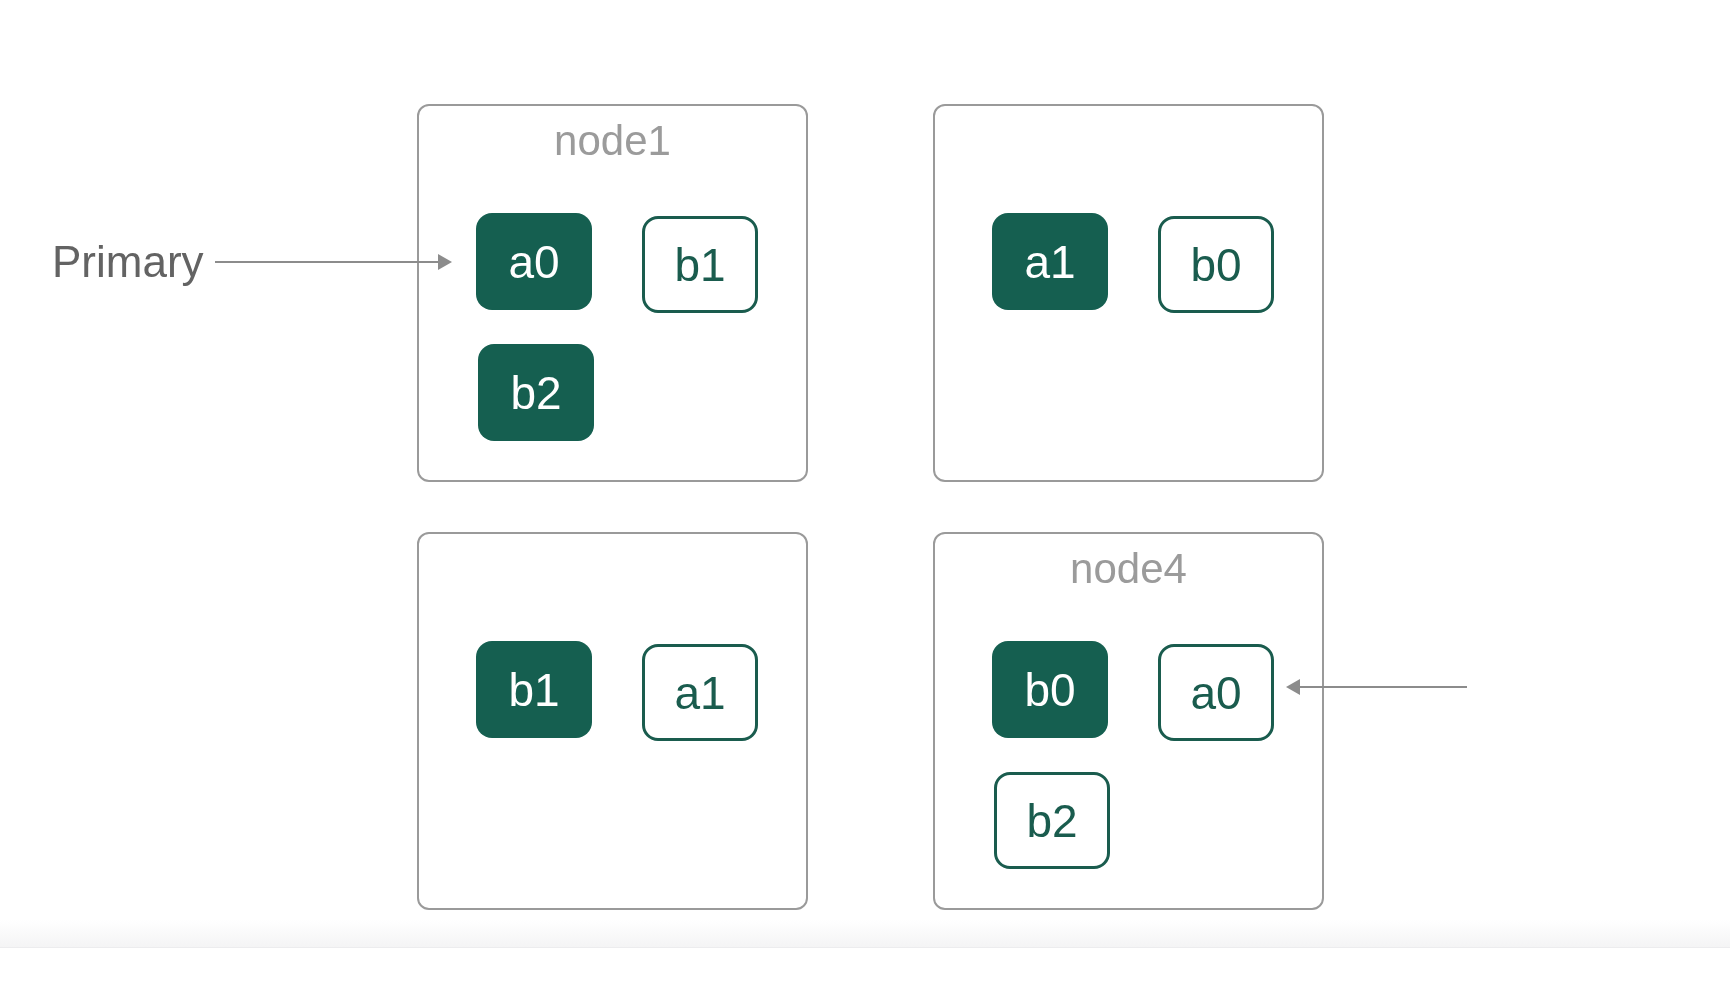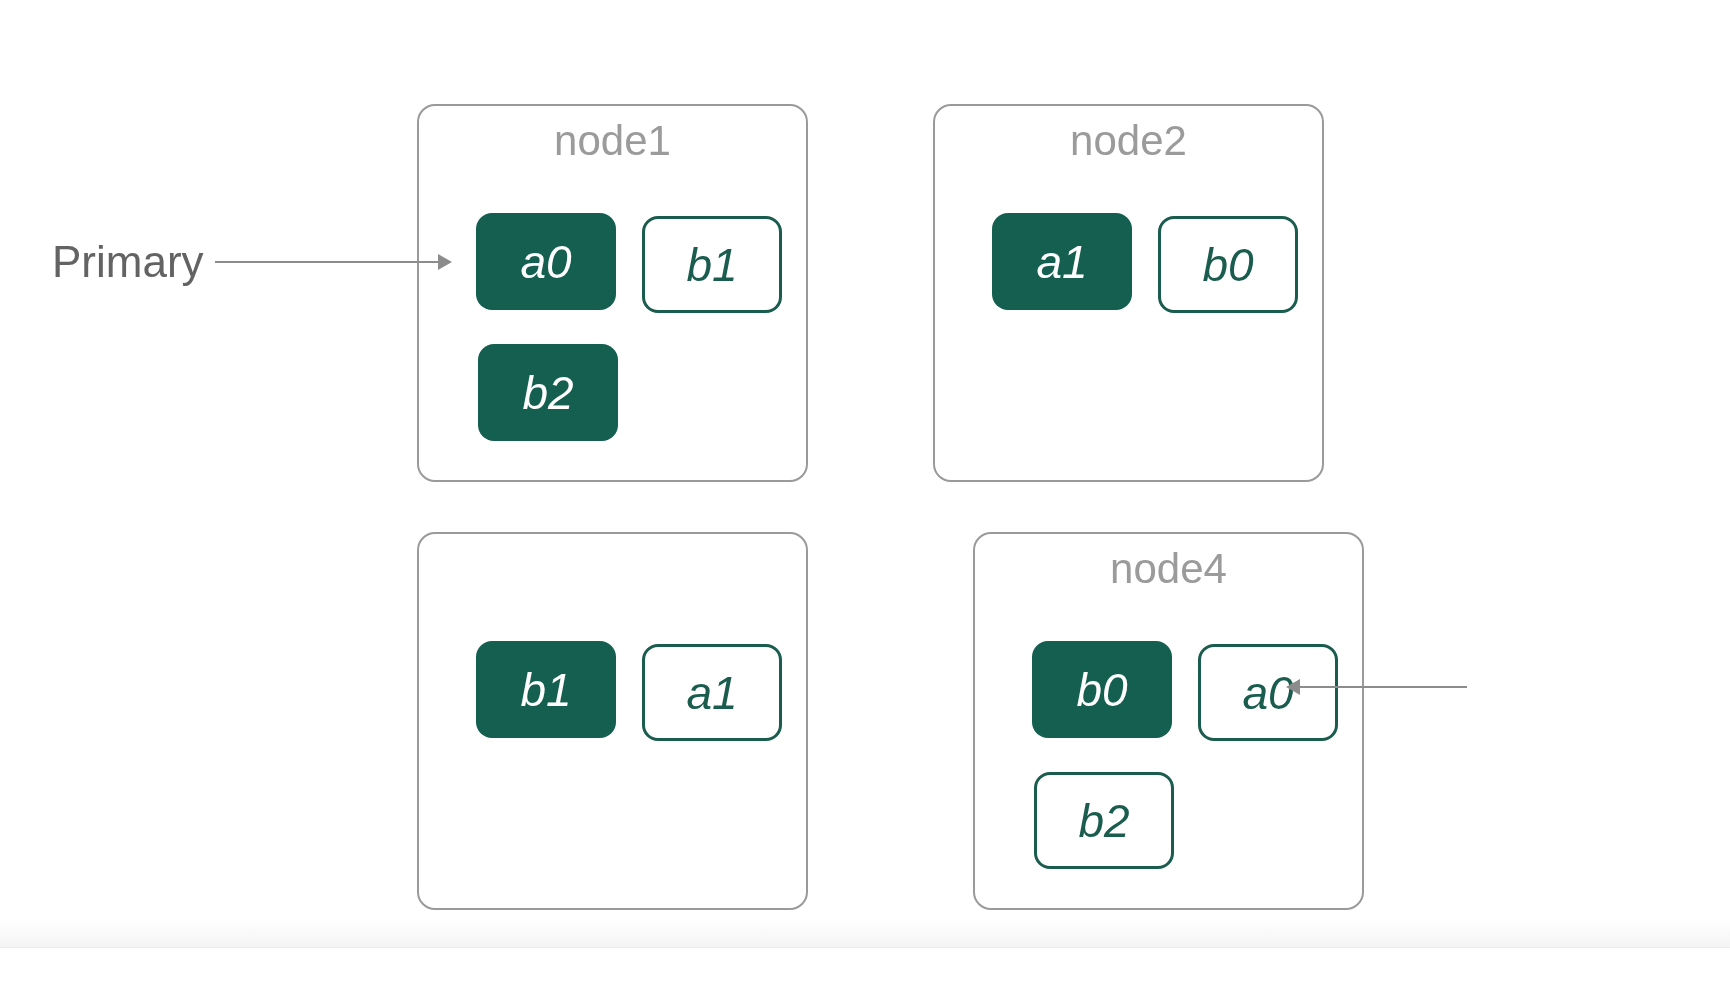--- a/index.html
+++ b/index.html
@@ -15,51 +15,50 @@
     background: #ffffff;
     overflow: hidden;
   }
 
   
   .node {
     position: absolute;
     width: 391px;
     height: 378px;
     border: 2px solid #9a9a9a;
-    border-radius: 18px;
+    border-radius: 12px;
     background: #ffffff;
     box-sizing: border-box;
   }
   .node-title {
     position: absolute;
     top: 12px;
     left: 0;
     width: 100%;
     text-align: center;
     font-size: 42px;
     line-height: 46px;
     color: #9b9b9b;
   }
   #node1 { left: 417px; top: 104px; }
   #node2 { left: 933px; top: 104px; }
   #node3 { left: 417px; top: 532px; }
-  #node4 { left: 933px; top: 532px; margin-left: 40px; }
+  #node4 { left: 933px; top: 532px; }
 
   
   .shard {
     position: absolute;
-    width: 140px;
+    width: 116px;
     height: 97px;
     border-radius: 16px;
     display: flex;
     align-items: center;
     justify-content: center;
     font-size: 46px;
     box-sizing: border-box;
-    font-style: italic;
   }
   .shard.primary {
     background: #155f50;
     color: #ffffff;
   }
   .shard.replica {
     background: #ffffff;
     border: 3px solid #1a5c4e;
     color: #1a5c4e;
   }
@@ -121,21 +120,20 @@
 <div class="canvas">
 
   <div class="node" id="node1">
     <div class="node-title">node1</div>
     <div class="shard primary pos-r1c1">a0</div>
     <div class="shard replica pos-r1c2">b1</div>
     <div class="shard primary pos-r2c1">b2</div>
   </div>
 
   <div class="node" id="node2">
-    <div class="node-title">node2</div>
     <div class="shard primary pos-r1c1">a1</div>
     <div class="shard replica pos-r1c2">b0</div>
   </div>
 
   <div class="node" id="node3">
     <div class="shard primary pos-r1c1">b1</div>
     <div class="shard replica pos-r1c2">a1</div>
   </div>
 
   <div class="node" id="node4">

